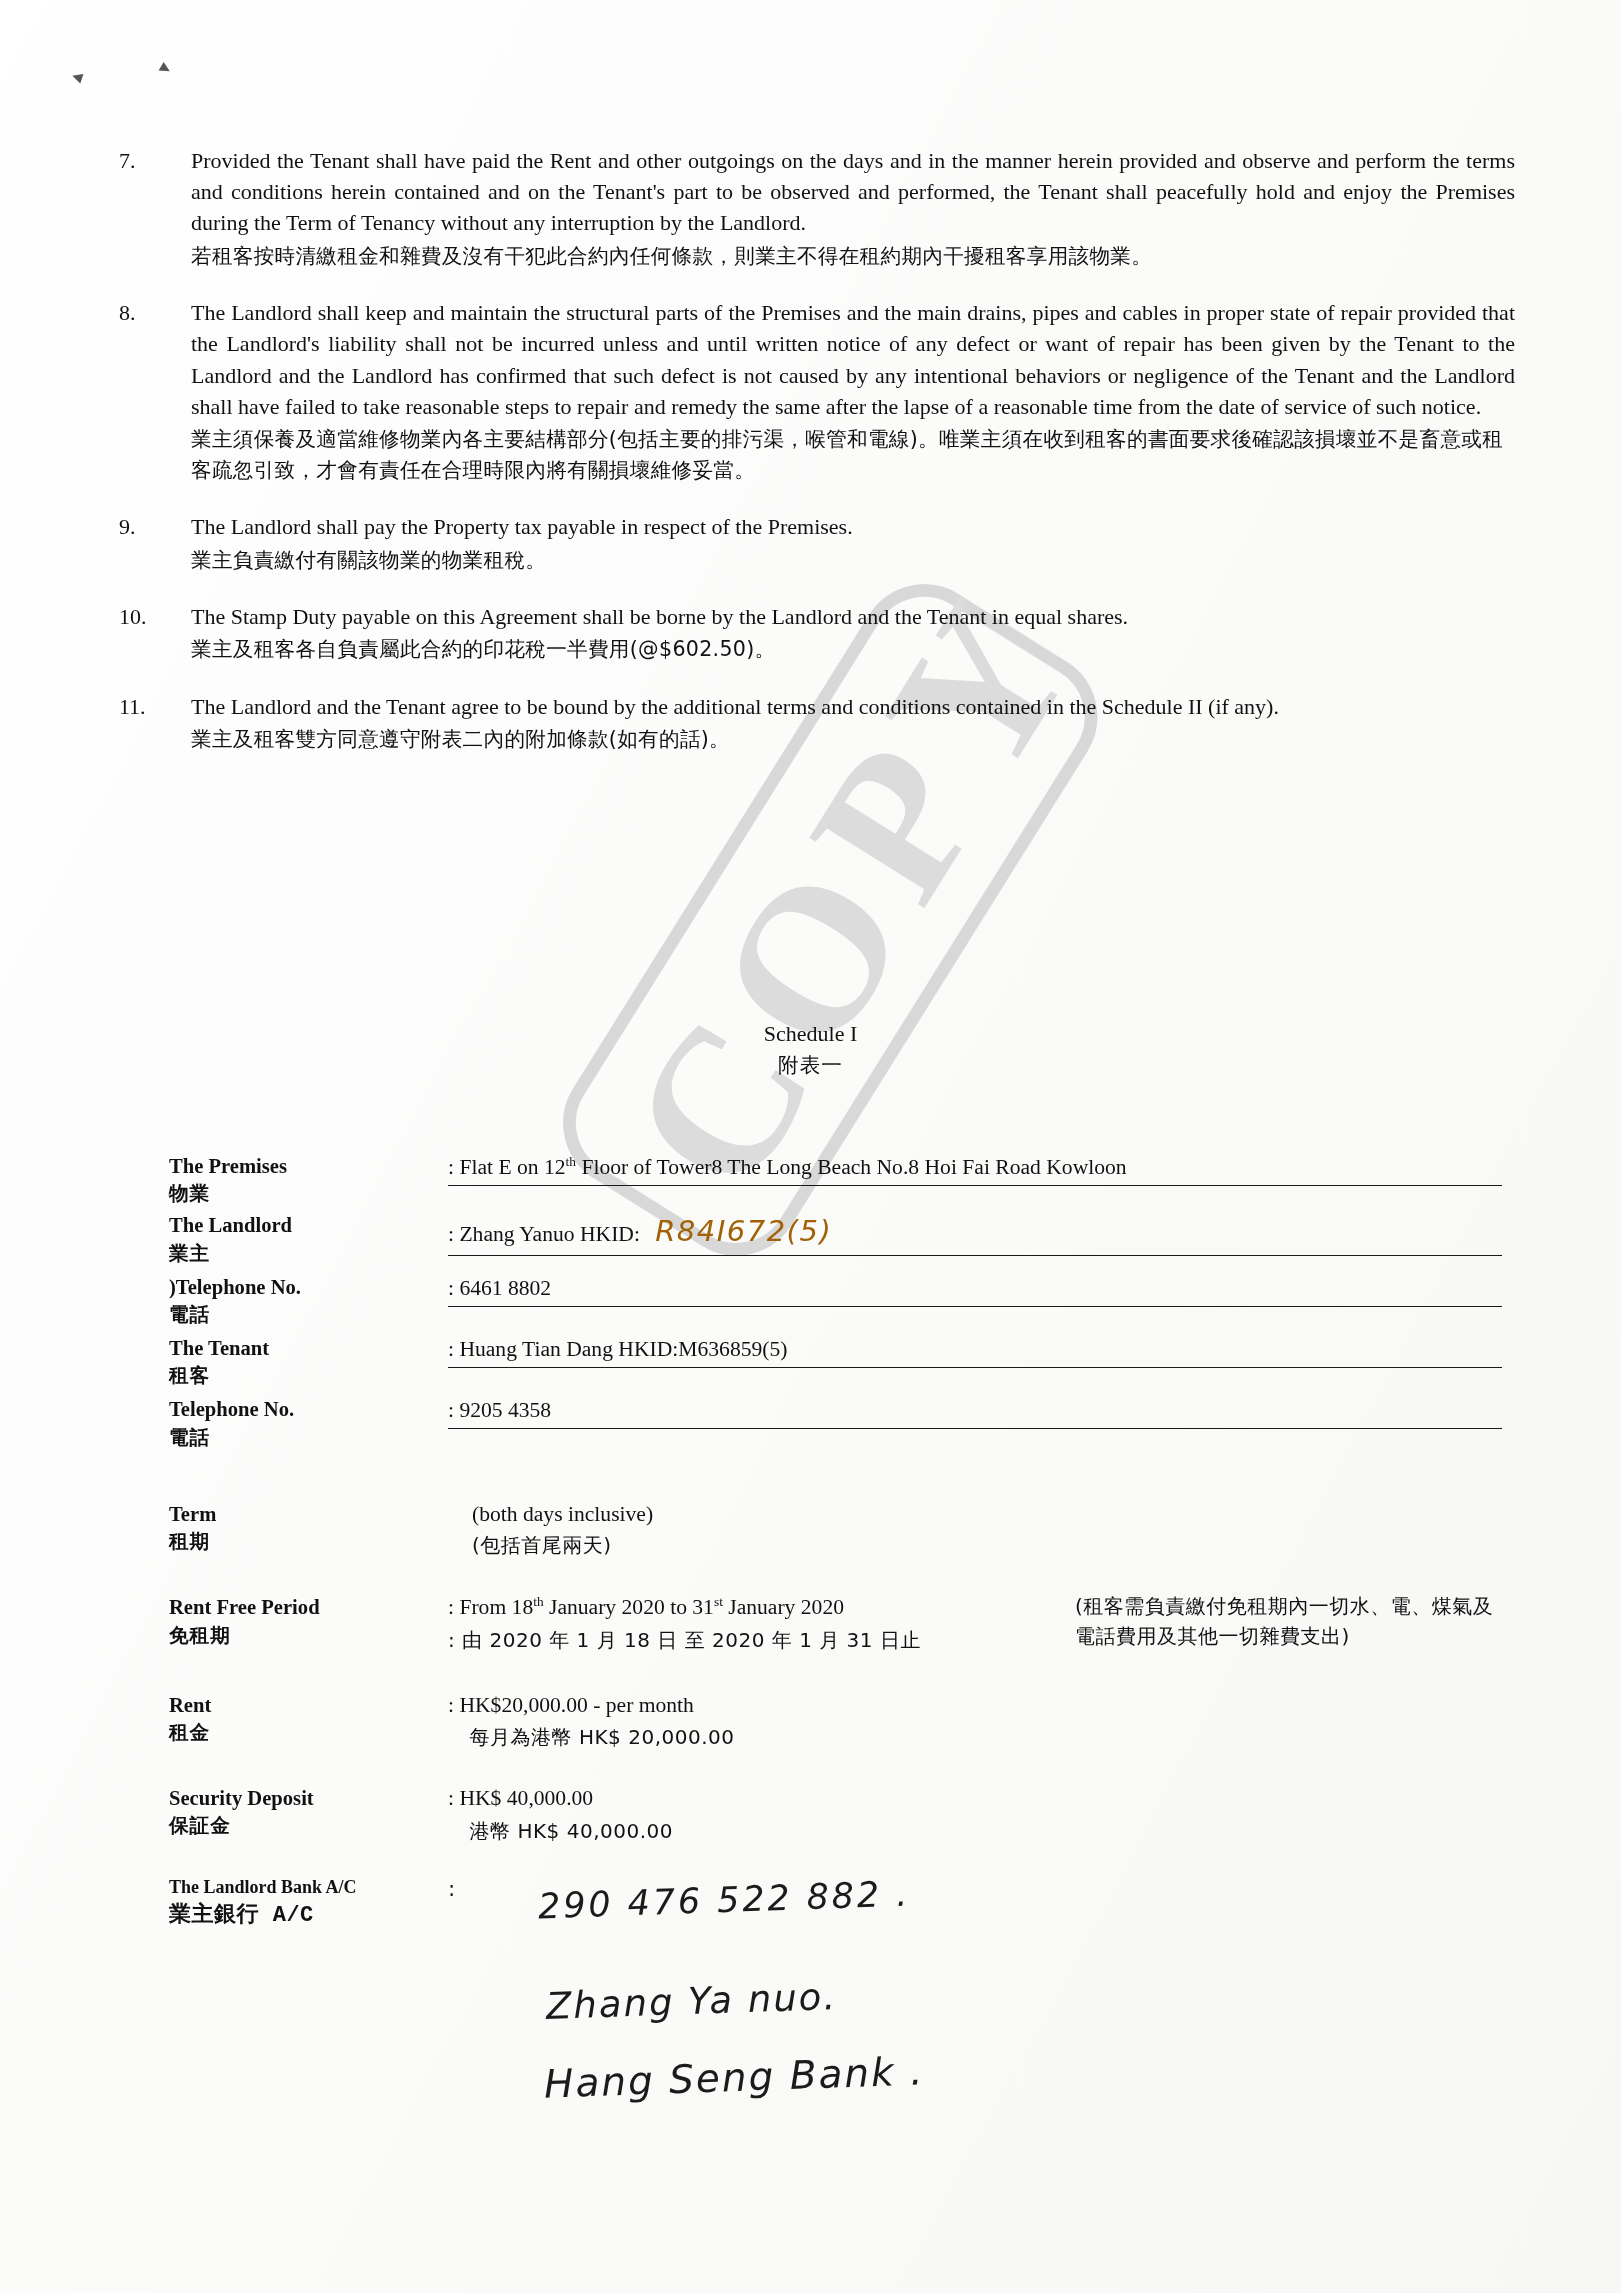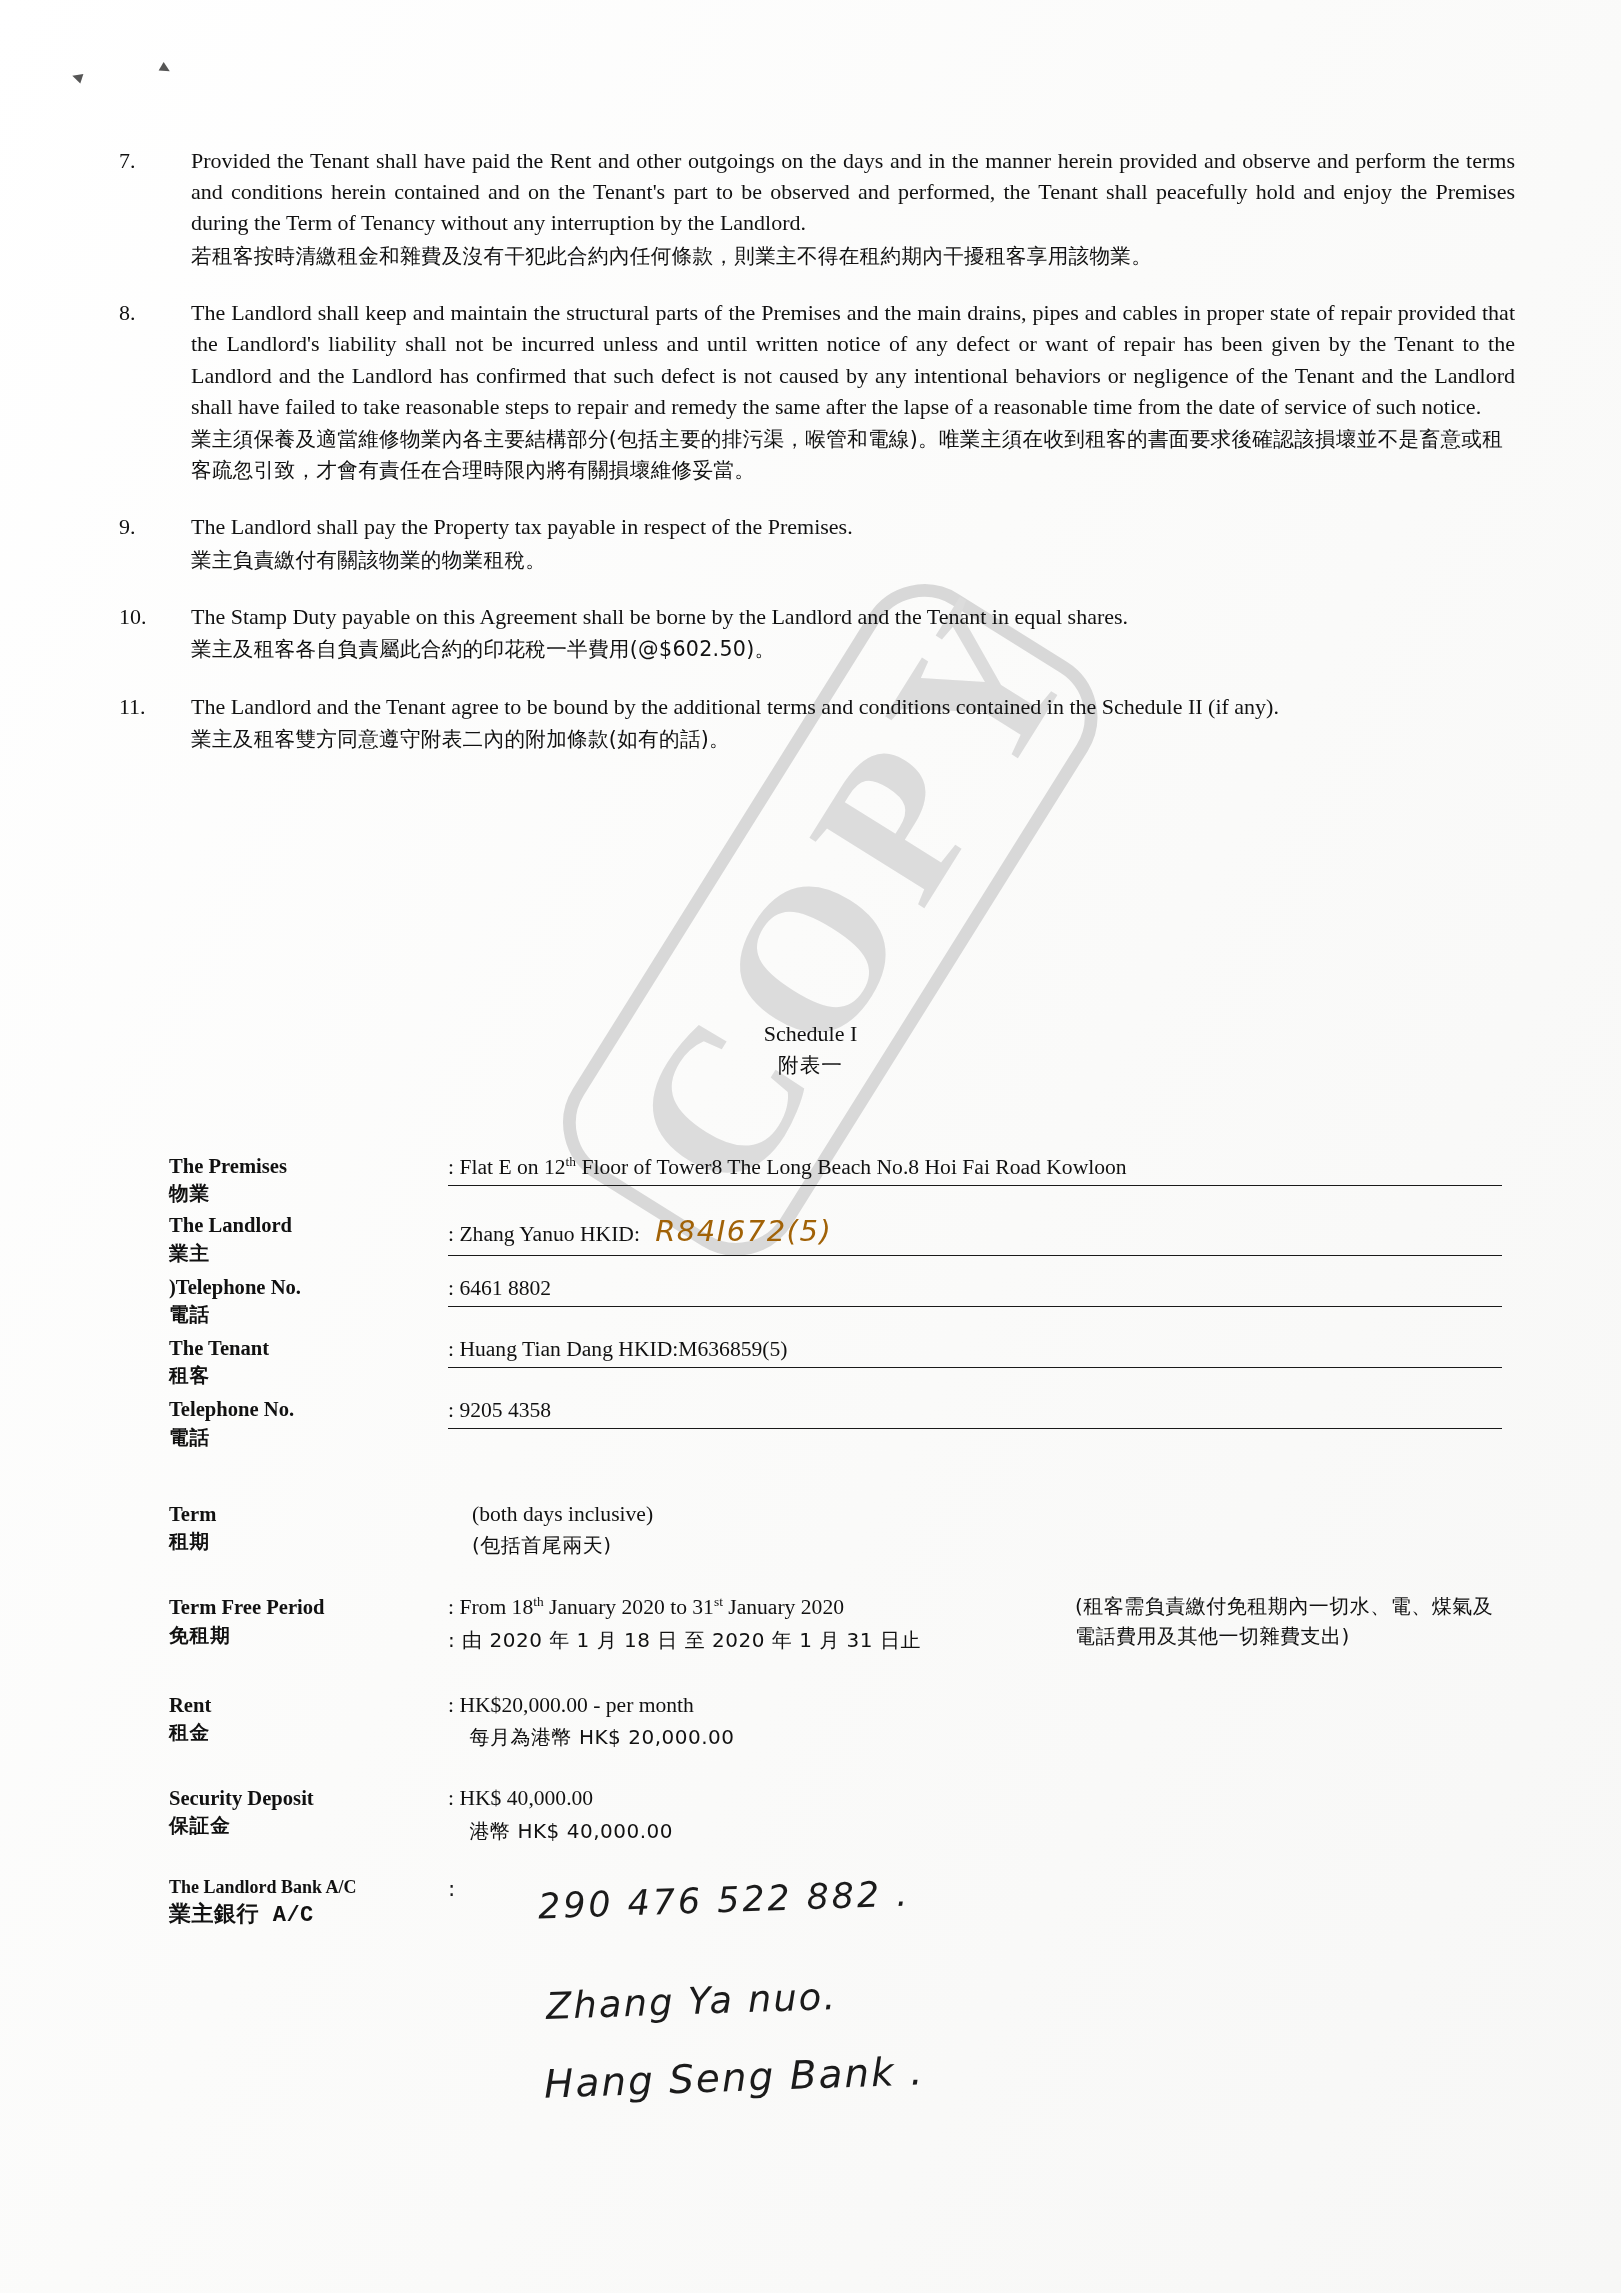--- a/index.html
+++ b/index.html
@@ -318,21 +318,21 @@
           <span class="zh">租期</span>
         </div>
         <div class="bcol-right">
           <div>(both days inclusive)</div>
           <div class="zh">(包括首尾兩天)</div>
         </div>
       </div>
 
       <div class="block" style="margin-top:31px;">
         <div class="plabel">
-          <span>Term Free Period</span>
+          <span>Rent Free Period</span>
           <span class="zh">免租期</span>
         </div>
         <div class="bcol-mid">
           <div>
             <span>: From 18</span><sup>th</sup><span> January 2020     to 31</span><sup>st</sup><span> January 2020</span>
           </div>
           <div class="zh">:  由  2020 年  1 月 18 日  至  2020 年  1 月 31 日止</div>
         </div>
         <div class="bcol-right">
           <div class="zh">(租客需負責繳付免租期內一切水、電、煤氣及電話費用及其他一切雜費支出)</div>

